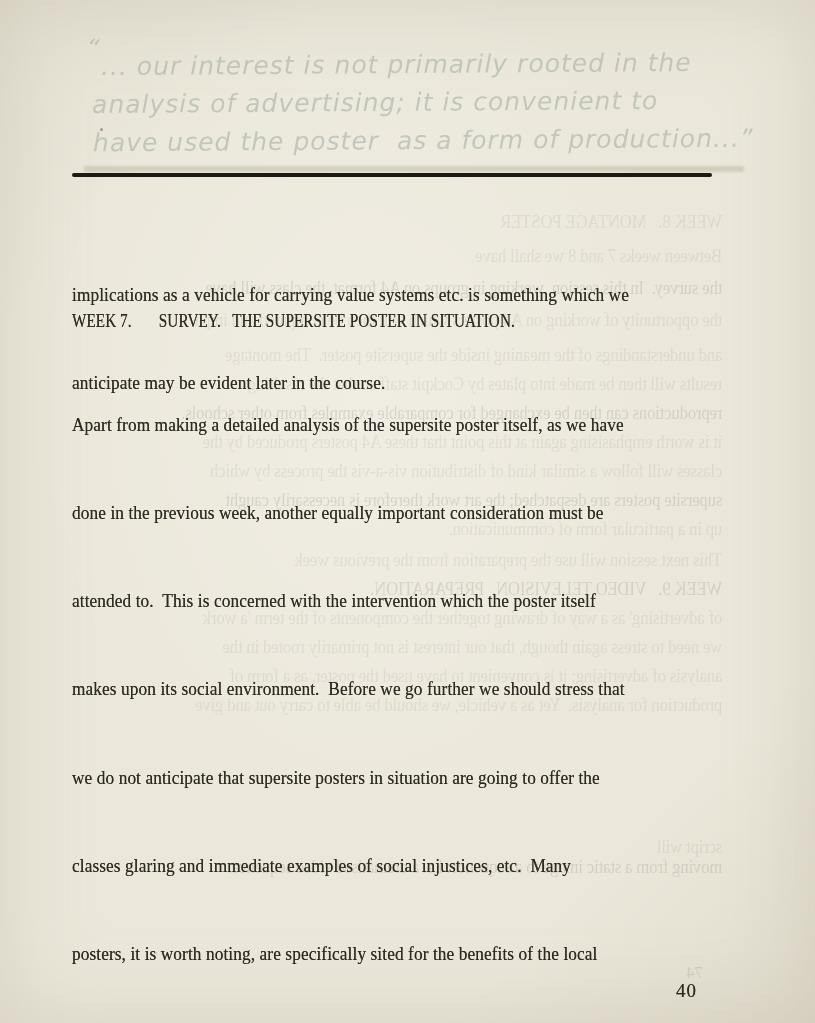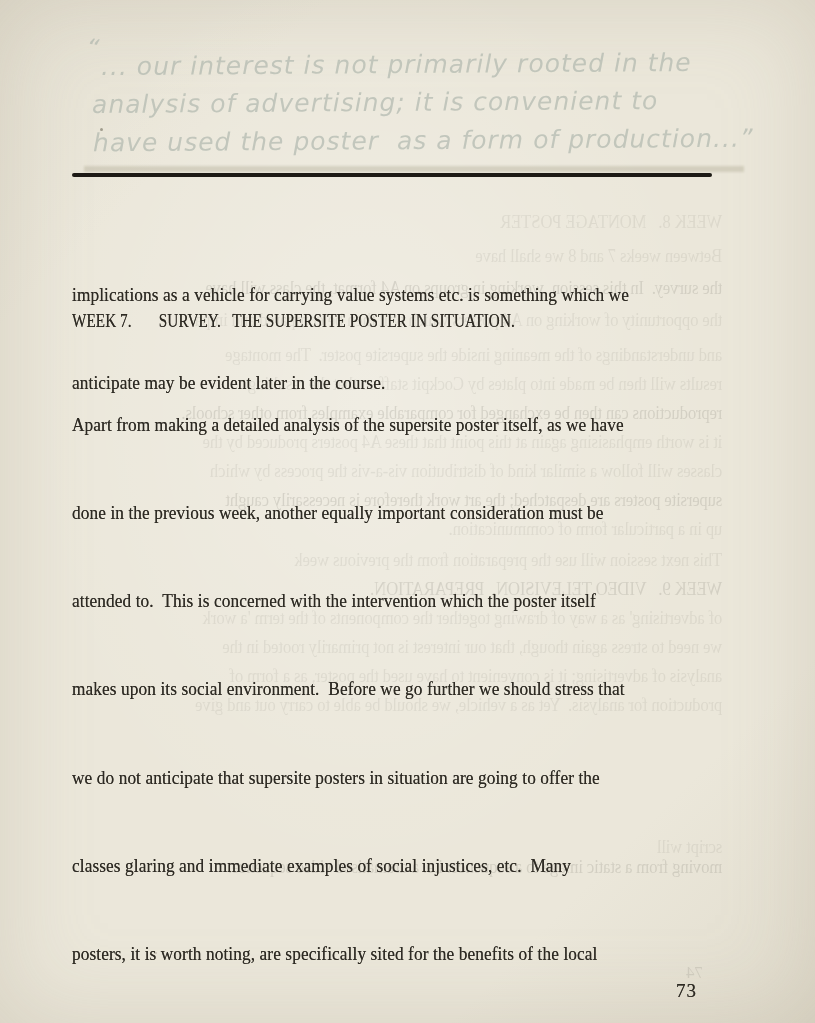--- a/index.html
+++ b/index.html
@@ -139,17 +139,17 @@
     
     
     
     
     
     
     
     
   </div>
 
-  <div class="page-number">73</div>
+  <div class="page-number">40</div>
 
   <div class="speck s1"></div>
   <div class="speck s2"></div>
 </div>
 
 </body></html>

